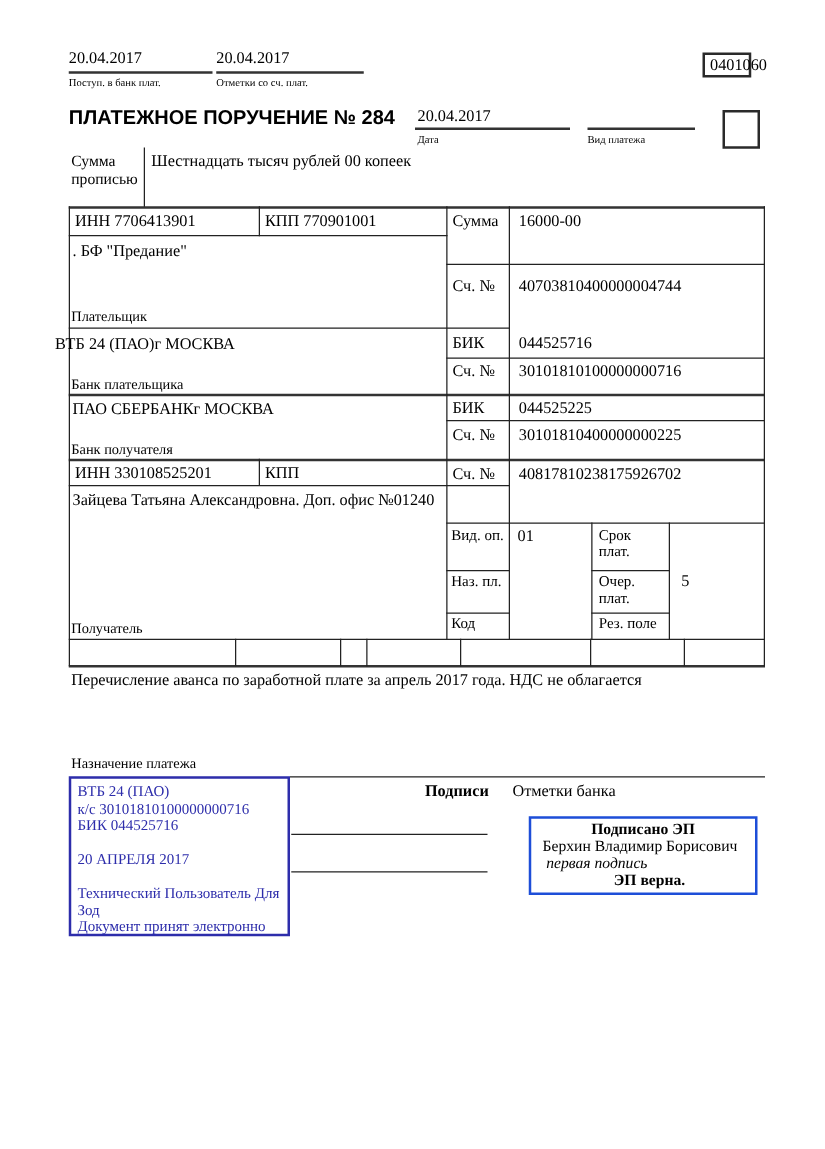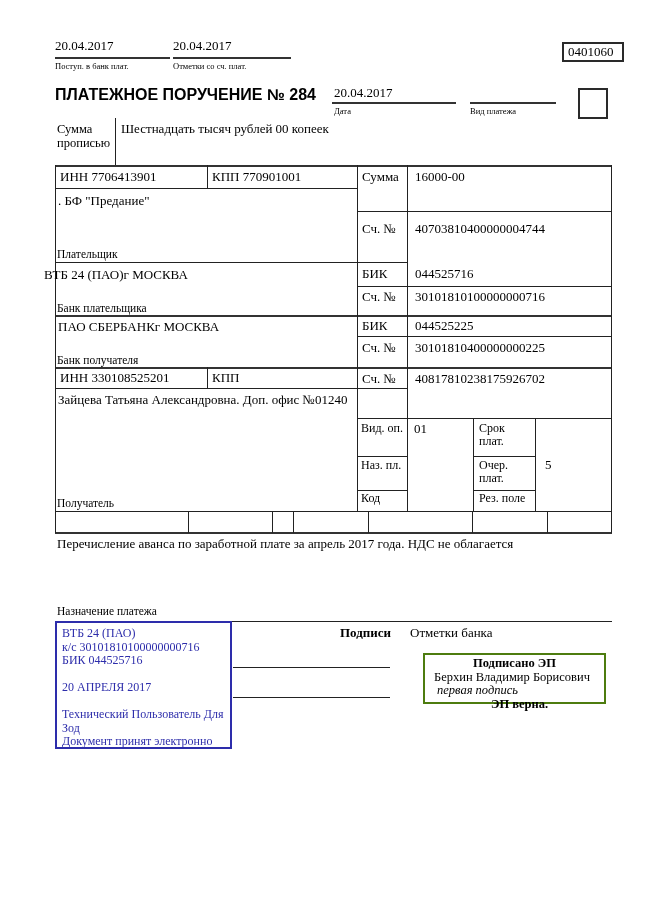--- a/index.html
+++ b/index.html
@@ -12,41 +12,41 @@
   .sans{font-family:"Liberation Sans", sans-serif;}
   .hl{position:absolute;height:1px;background:#222;}
   .hl2{position:absolute;height:2px;background:#333;}
   .vl{position:absolute;width:1px;background:#222;}
   .box{position:absolute;border:2px solid #2a2a2a;box-sizing:border-box;}
   .wrap{white-space:normal;}
   .stamp{position:absolute;left:55px;top:621px;width:177px;height:128px;
          border:2px solid #2d2dab;background:#fff;color:#2d2dab;
          font-size:12px;padding:4px 5px;box-sizing:border-box;line-height:13.5px;}
   .stamp div{height:13.5px;overflow:hidden;}
-  .epbox{position:absolute;left:423px;top:653px;width:183px;height:51px;
-         border:2px solid #4d7c0f;box-sizing:border-box;font-size:12.5px;line-height:13.5px;}
+  .epbox{position:absolute;left:423px;top:653px;width:183px;height:63px;
+         border:2px solid #1d4ed8;box-sizing:border-box;font-size:12.5px;line-height:13.5px;}
   .ep-title{text-align:center;font-weight:bold;margin-top:2px;}
   .ep-name{margin-left:9px;}
   .ep-sub{margin-left:12px;font-style:italic;}
   .ep-ver{margin-left:66px;font-weight:bold;}
 </style>
 </head>
 <body>
 
 <div class="page">
 
   <div class="txt" style="left:55px;top:39px;">20.04.2017</div>
   <div class="hl2" style="left:55px;top:57px;width:115px;"></div>
   <div class="txt sm" style="left:55px;top:62px;">Поступ. в банк плат.</div>
 
   <div class="txt" style="left:173px;top:39px;">20.04.2017</div>
   <div class="hl2" style="left:173px;top:57px;width:118px;"></div>
   <div class="txt sm" style="left:173px;top:62px;">Отметки со сч. плат.</div>
 
-  <div class="box" style="left:562px;top:42px;width:62px;height:20px;">
+  <div class="box" style="left:562px;top:42px;width:39px;height:20px;">
     <div class="txt" style="left:4px;top:1px;">0401060</div>
   </div>
 
   <div class="txt bold sans" style="left:55px;top:86px;font-size:16px;">ПЛАТЕЖНОЕ ПОРУЧЕНИЕ № 284</div>
 
   <div class="txt" style="left:334px;top:86px;">20.04.2017</div>
   <div class="hl2" style="left:332px;top:102px;width:124px;"></div>
   <div class="txt sm" style="left:334px;top:107px;">Дата</div>
 
   <div class="hl2" style="left:470px;top:102px;width:86px;"></div>

